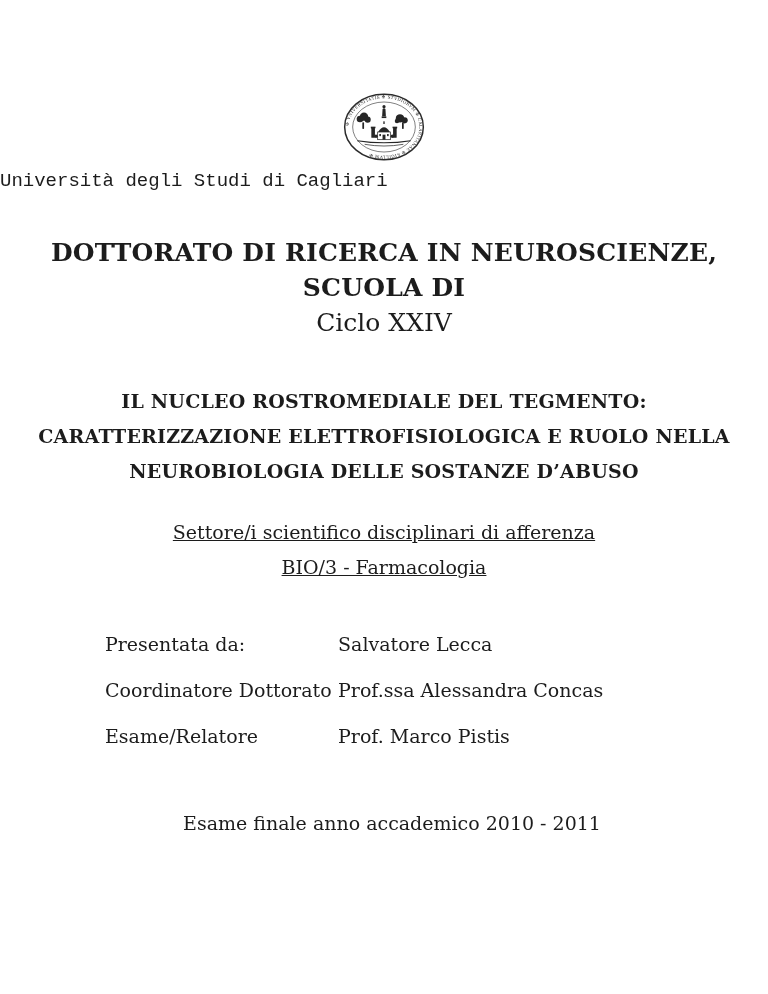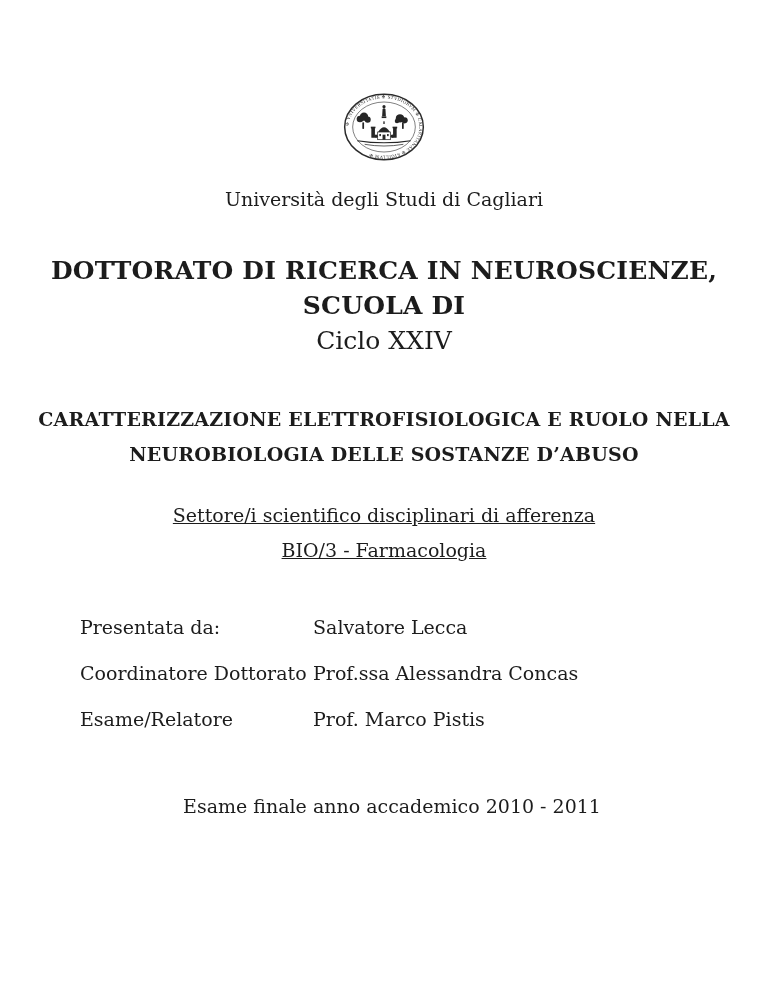--- a/index.html
+++ b/index.html
@@ -14,24 +14,24 @@
     font-family: "DejaVu Serif", "Liberation Serif", serif;
     overflow: hidden;
   }
   .seal {
     display: block;
     margin: 91px auto 0 auto;
     width: 84px;
     height: 72px;
   }
   .university-name {
-    margin-top: 23px;
-    text-align: center;
+    margin-top: 5px;
     font-size: 19px;
     line-height: 26px;
+    font-family: Liberation Mono, monospace;
   }
   .doctorate-block {
     margin-top: 41px;
     text-align: center;
     font-size: 25px;
     line-height: 35px;
   }
   .doctorate-block .bold-line {
     font-weight: bold;
     letter-spacing: 0.2px;
@@ -48,21 +48,21 @@
   .discipline-block {
     margin-top: 26px;
     text-align: center;
     font-size: 19px;
     line-height: 35px;
     font-weight: normal;
     text-decoration: underline;
   }
   .people-block {
     margin-top: 47px;
-    padding-left: 80px;
+    padding-left: 105px;
     font-size: 19px;
   }
   .info-row {
     line-height: 24px;
     margin-bottom: 22px;
     white-space: nowrap;
   }
   .info-row:last-child { margin-bottom: 0; }
   .info-label {
     display: inline-block;
@@ -131,20 +131,21 @@
   </svg>
 
   <div class="university-name">Università degli Studi di Cagliari</div>
 
   <div class="doctorate-block">
     <div class="bold-line">DOTTORATO DI RICERCA IN NEUROSCIENZE, SCUOLA DI</div>
     <div class="cycle-line">Ciclo XXIV</div>
   </div>
 
   <div class="thesis-title">
+    <div>IL NUCLEO ROSTROMEDIALE DEL TEGMENTO:</div>
     <div>CARATTERIZZAZIONE ELETTROFISIOLOGICA E RUOLO NELLA</div>
     <div>NEUROBIOLOGIA DELLE SOSTANZE D’ABUSO</div>
   </div>
 
   <div class="discipline-block">
     <div>Settore/i scientifico disciplinari di afferenza</div>
     <div>BIO/3 - Farmacologia</div>
   </div>
 
   <div class="people-block">

